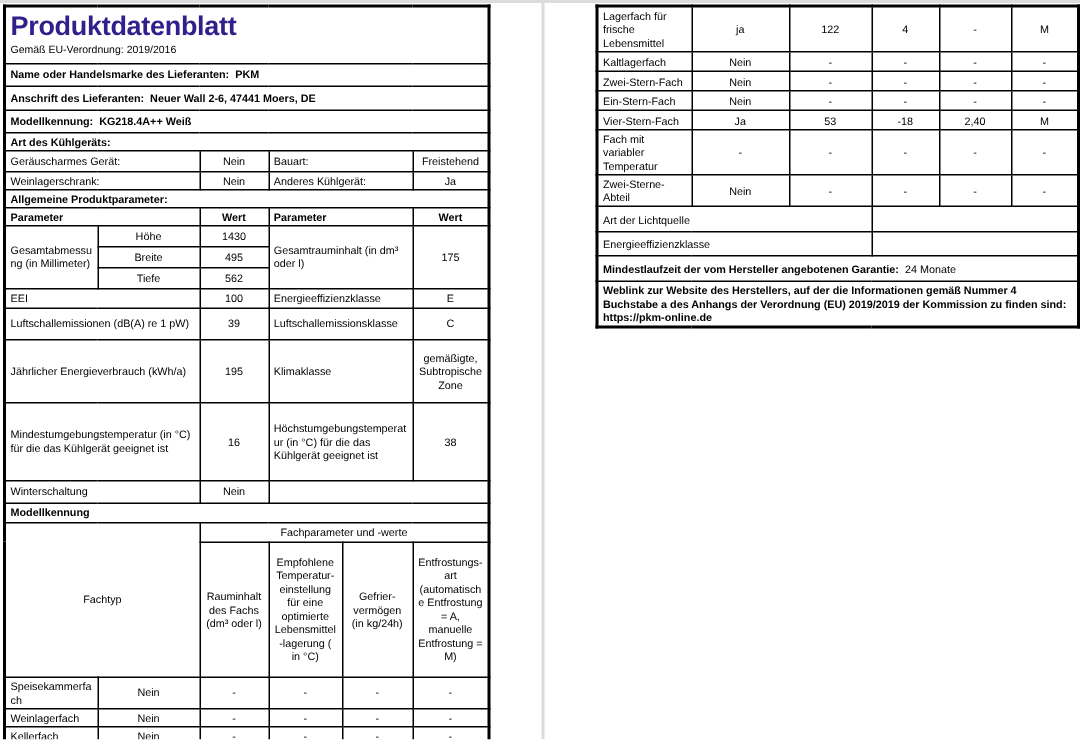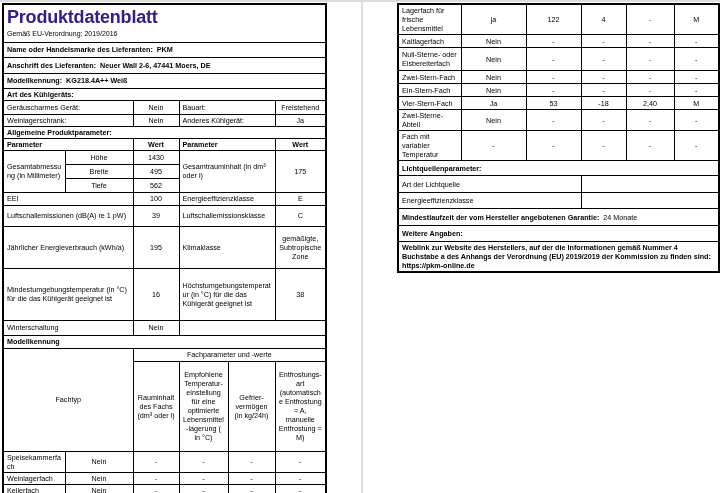--- a/index.html
+++ b/index.html
@@ -222,28 +222,20 @@
         <td class="c">M</td>
       </tr>
       <tr style="height:13px">
         <td>Kaltlagerfach</td>
         <td class="c">Nein</td>
         <td class="c">-</td>
         <td class="c">-</td>
         <td class="c">-</td>
         <td class="c">-</td>
       </tr>
-      <tr style="height:23px">
-        <td>Null-Sterne- oder Eisbereiterfach</td>
-        <td class="c vt">Nein</td>
-        <td class="c">-</td>
-        <td class="c">-</td>
-        <td class="c">-</td>
-        <td class="c">-</td>
-      </tr>
       <tr style="height:13px">
         <td>Zwei-Stern-Fach</td>
         <td class="c">Nein</td>
         <td class="c">-</td>
         <td class="c">-</td>
         <td class="c">-</td>
         <td class="c">-</td>
       </tr>
       <tr style="height:13px">
         <td>Ein-Stern-Fach</td>
@@ -254,61 +246,55 @@
         <td class="c">-</td>
       </tr>
       <tr style="height:13px">
         <td>Vier-Stern-Fach</td>
         <td class="c">Ja</td>
         <td class="c">53</td>
         <td class="c">-18</td>
         <td class="c">2,40</td>
         <td class="c">M</td>
       </tr>
-      <tr style="height:13px">
-        <td>Zwei-Sterne-Abteil</td>
-        <td class="c">Nein</td>
-        <td class="c">-</td>
-        <td class="c">-</td>
-        <td class="c">-</td>
-        <td class="c">-</td>
-      </tr>
       <tr style="height:20px">
         <td class="vt">Fach mit variabler Temperatur</td>
         <td class="c">-</td>
         <td class="c">-</td>
         <td class="c">-</td>
         <td class="c">-</td>
         <td class="c">-</td>
       </tr>
-
-      <tr style="height:15px">
-        <td colspan="6" class="bold b2">Lichtquellenparameter:</td>
-      </tr>
+      <tr style="height:13px">
+        <td>Zwei-Sterne-Abteil</td>
+        <td class="c">Nein</td>
+        <td class="c">-</td>
+        <td class="c">-</td>
+        <td class="c">-</td>
+        <td class="c">-</td>
+      </tr>
+
 
       <tr style="height:17px">
         <td colspan="3">Art der Lichtquelle</td>
         <td colspan="3"></td>
       </tr>
 
       <tr style="height:16px">
         <td colspan="3">Energieeffizienzklasse</td>
         <td colspan="3"></td>
       </tr>
 
       <tr style="height:17px">
         <td colspan="6" class="b2">
           <span class="bold">Mindestlaufzeit der vom Hersteller angebotenen Garantie:</span>&nbsp;
           <span class="val-normal">24 Monate</span>
         </td>
       </tr>
 
-      <tr style="height:16px">
-        <td colspan="6" class="bold b2">Weitere Angaben:</td>
-      </tr>
 
       <tr style="height:28px">
         <td colspan="6" class="bold b2">Weblink zur Website des Herstellers, auf der die Informationen gemäß Nummer 4 Buchstabe a des Anhangs der Verordnung (EU) 2019/2019 der Kommission zu finden sind: https://pkm-online.de</td>
       </tr>
     </tbody>
       </table>
   </div>
 </div>
 
 </body></html>

